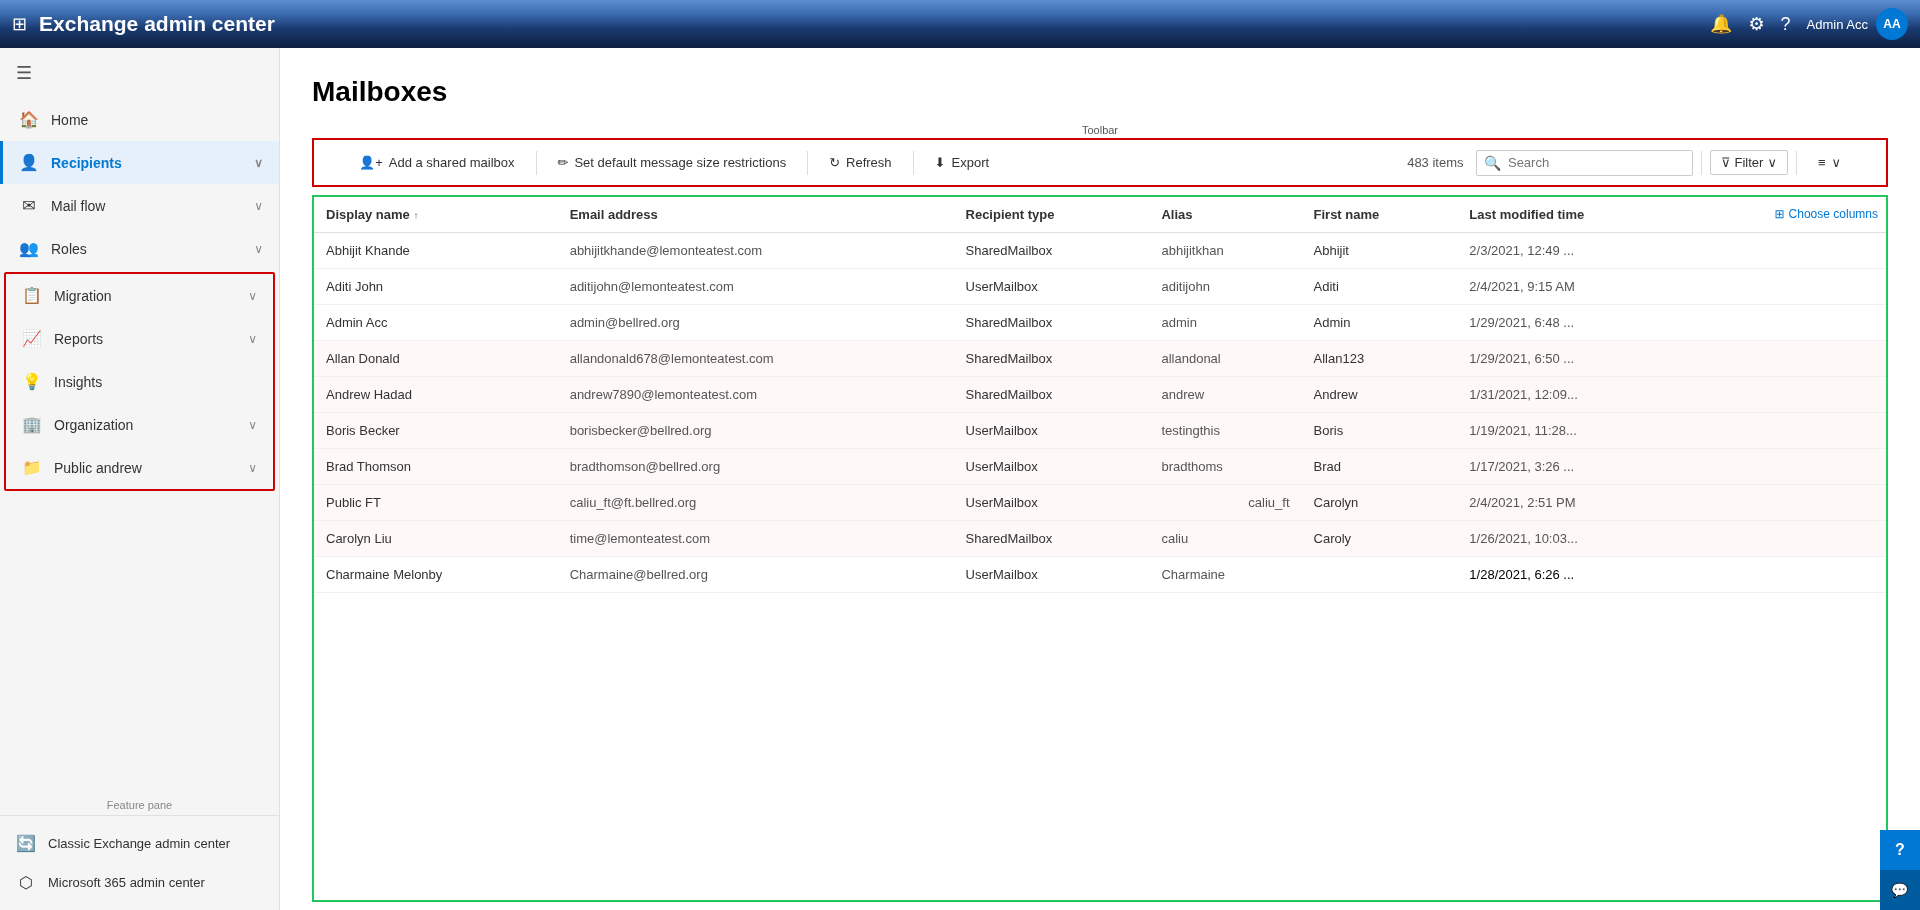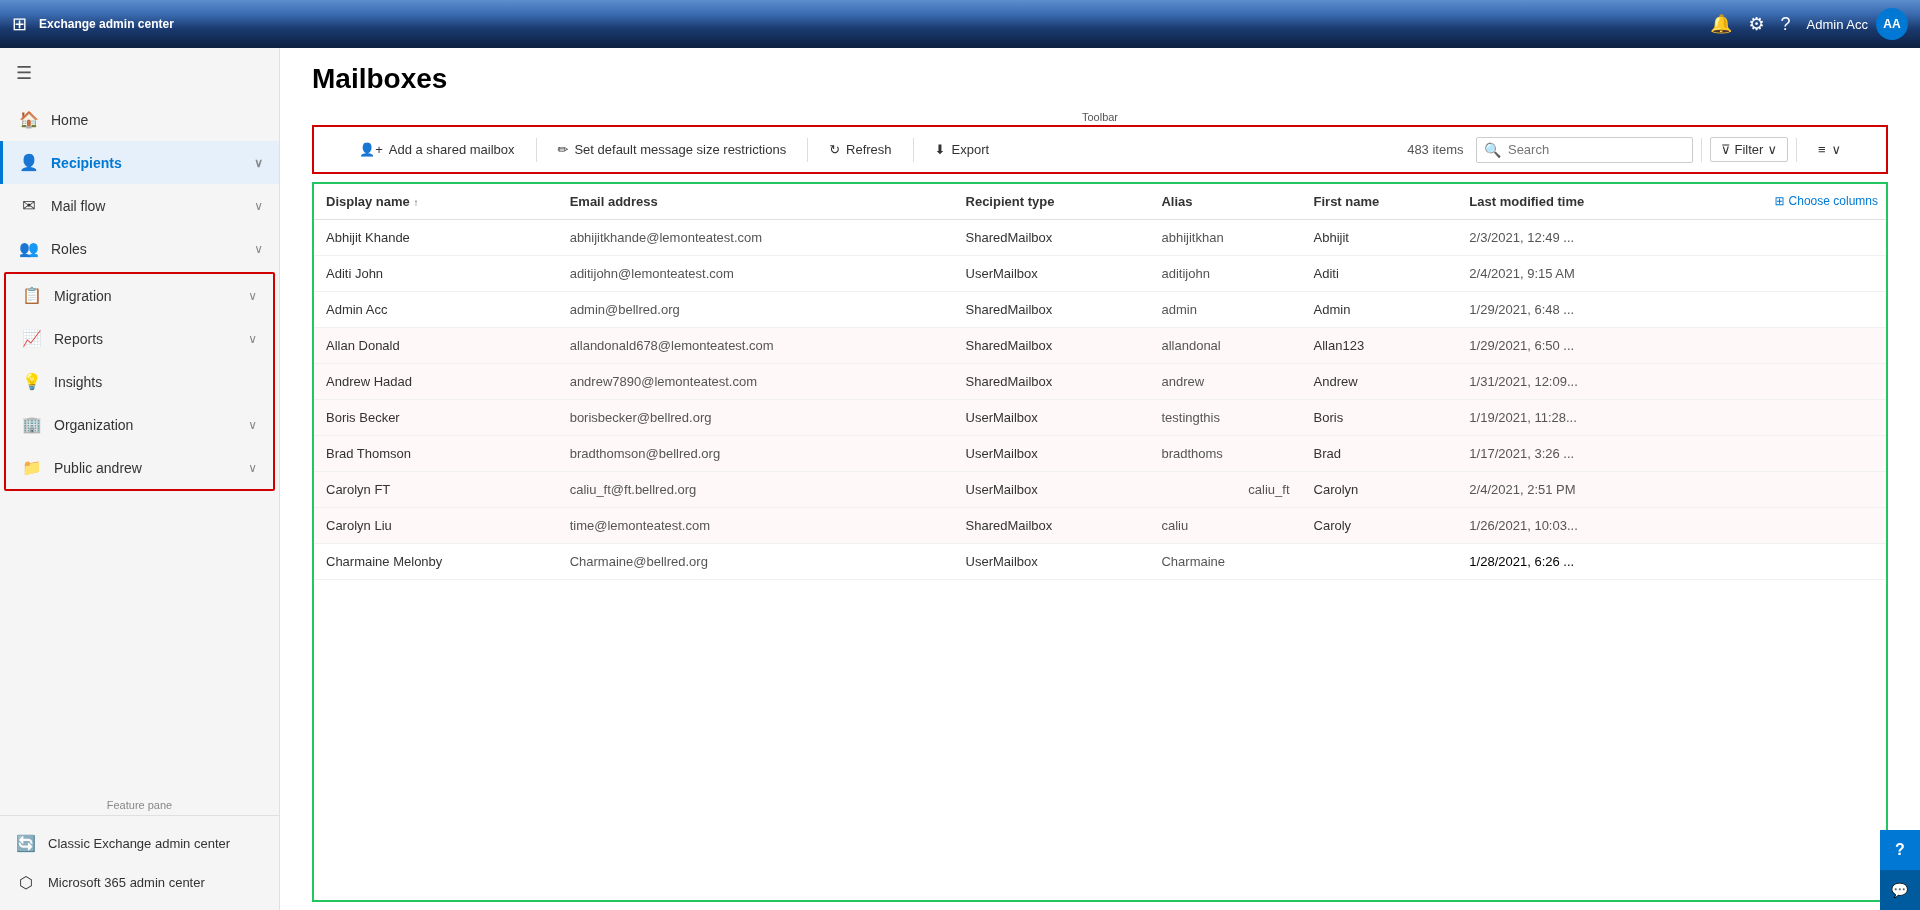--- a/index.html
+++ b/index.html
@@ -30,21 +30,21 @@
       z-index: 1;
       position: relative;
     }
     .topbar-grid-icon {
       margin-right: 12px;
       cursor: pointer;
       font-size: 18px;
       color: white;
     }
     .topbar-title {
-      font-size: 12px;
+      font-size: 21px;
       font-weight: 600;
       color: white;
       flex: 1;
     }
     .topbar-icons {
       display: flex;
       align-items: center;
       gap: 16px;
       color: white;
     }
@@ -152,21 +152,21 @@
 
     
     .content {
       flex: 1;
       display: flex;
       flex-direction: column;
       overflow: hidden;
       background: white;
     }
     .page-header {
-      padding: 15px 32px 16px 32px;
+      padding: 28px 32px 16px 32px;
     }
     .page-title {
       font-size: 28px;
       font-weight: 700;
       color: #000;
     }
 
     
     .toolbar {
       display: flex;
@@ -512,21 +512,21 @@
               </tr>
               <tr style="background: rgb(255, 248, 248);">
                 <td style="font-weight: 500;">Brad Thomson</td>
                 <td style="color: rgb(85, 85, 85);">bradthomson@bellred.org</td>
                 <td>UserMailbox</td>
                 <td style="color: rgb(85, 85, 85);">bradthoms</td>
                 <td>Brad</td>
                 <td style="color: rgb(85, 85, 85);">1/17/2021, 3:26 ...</td>
               </tr>
               <tr style="background: rgb(255, 248, 248);">
-                <td style="font-weight: 500;">Carolyn FT</td>
+                <td style="font-weight: 500;">Public FT</td>
                 <td style="color: rgb(85, 85, 85);">caliu_ft@ft.bellred.org</td>
                 <td>UserMailbox</td>
                 <td style="color: rgb(85, 85, 85); text-align: right;">caliu_ft</td>
                 <td>Carolyn</td>
                 <td style="color: rgb(85, 85, 85);">2/4/2021, 2:51 PM</td>
               </tr>
               <tr style="background: rgb(255, 248, 248);">
                 <td style="font-weight: 500;">Carolyn Liu</td>
                 <td style="color: rgb(85, 85, 85);">time@lemonteatest.com</td>
                 <td>SharedMailbox</td>

